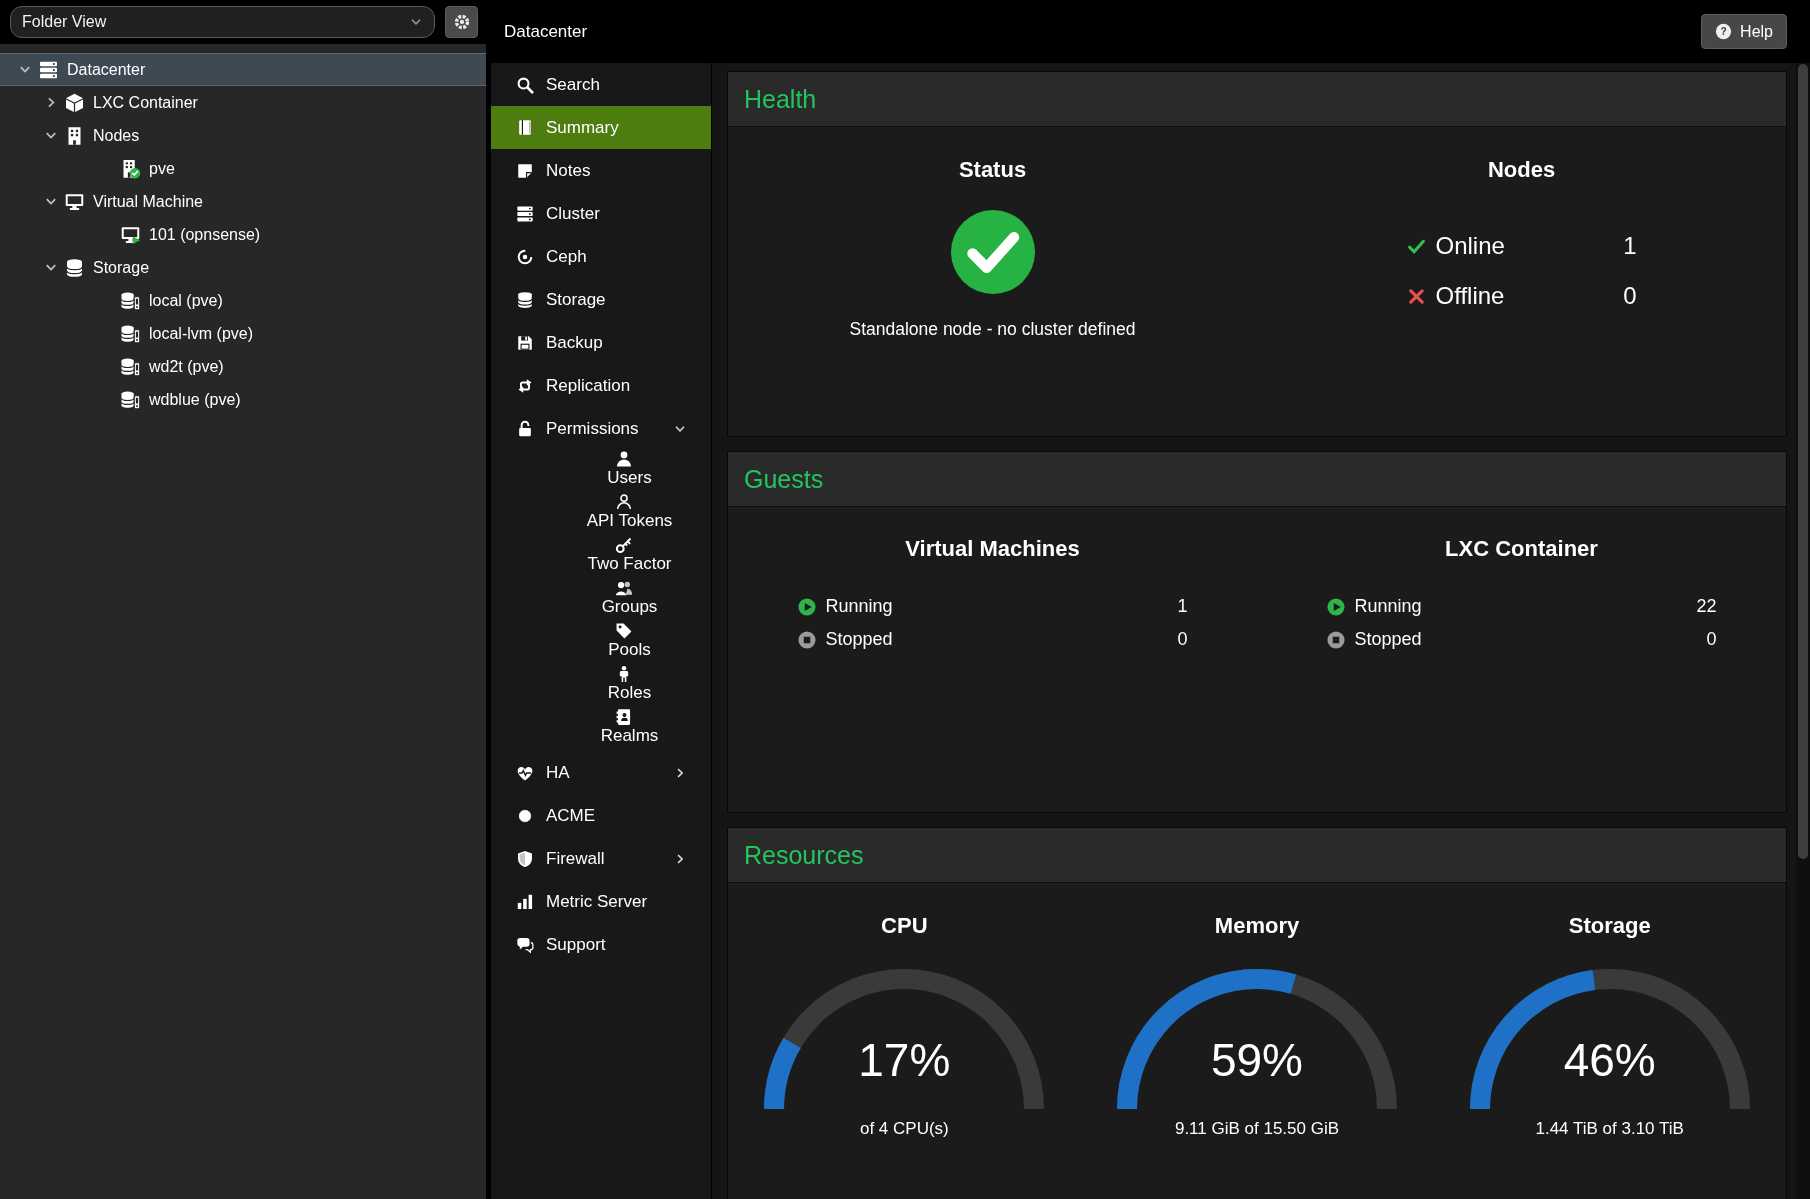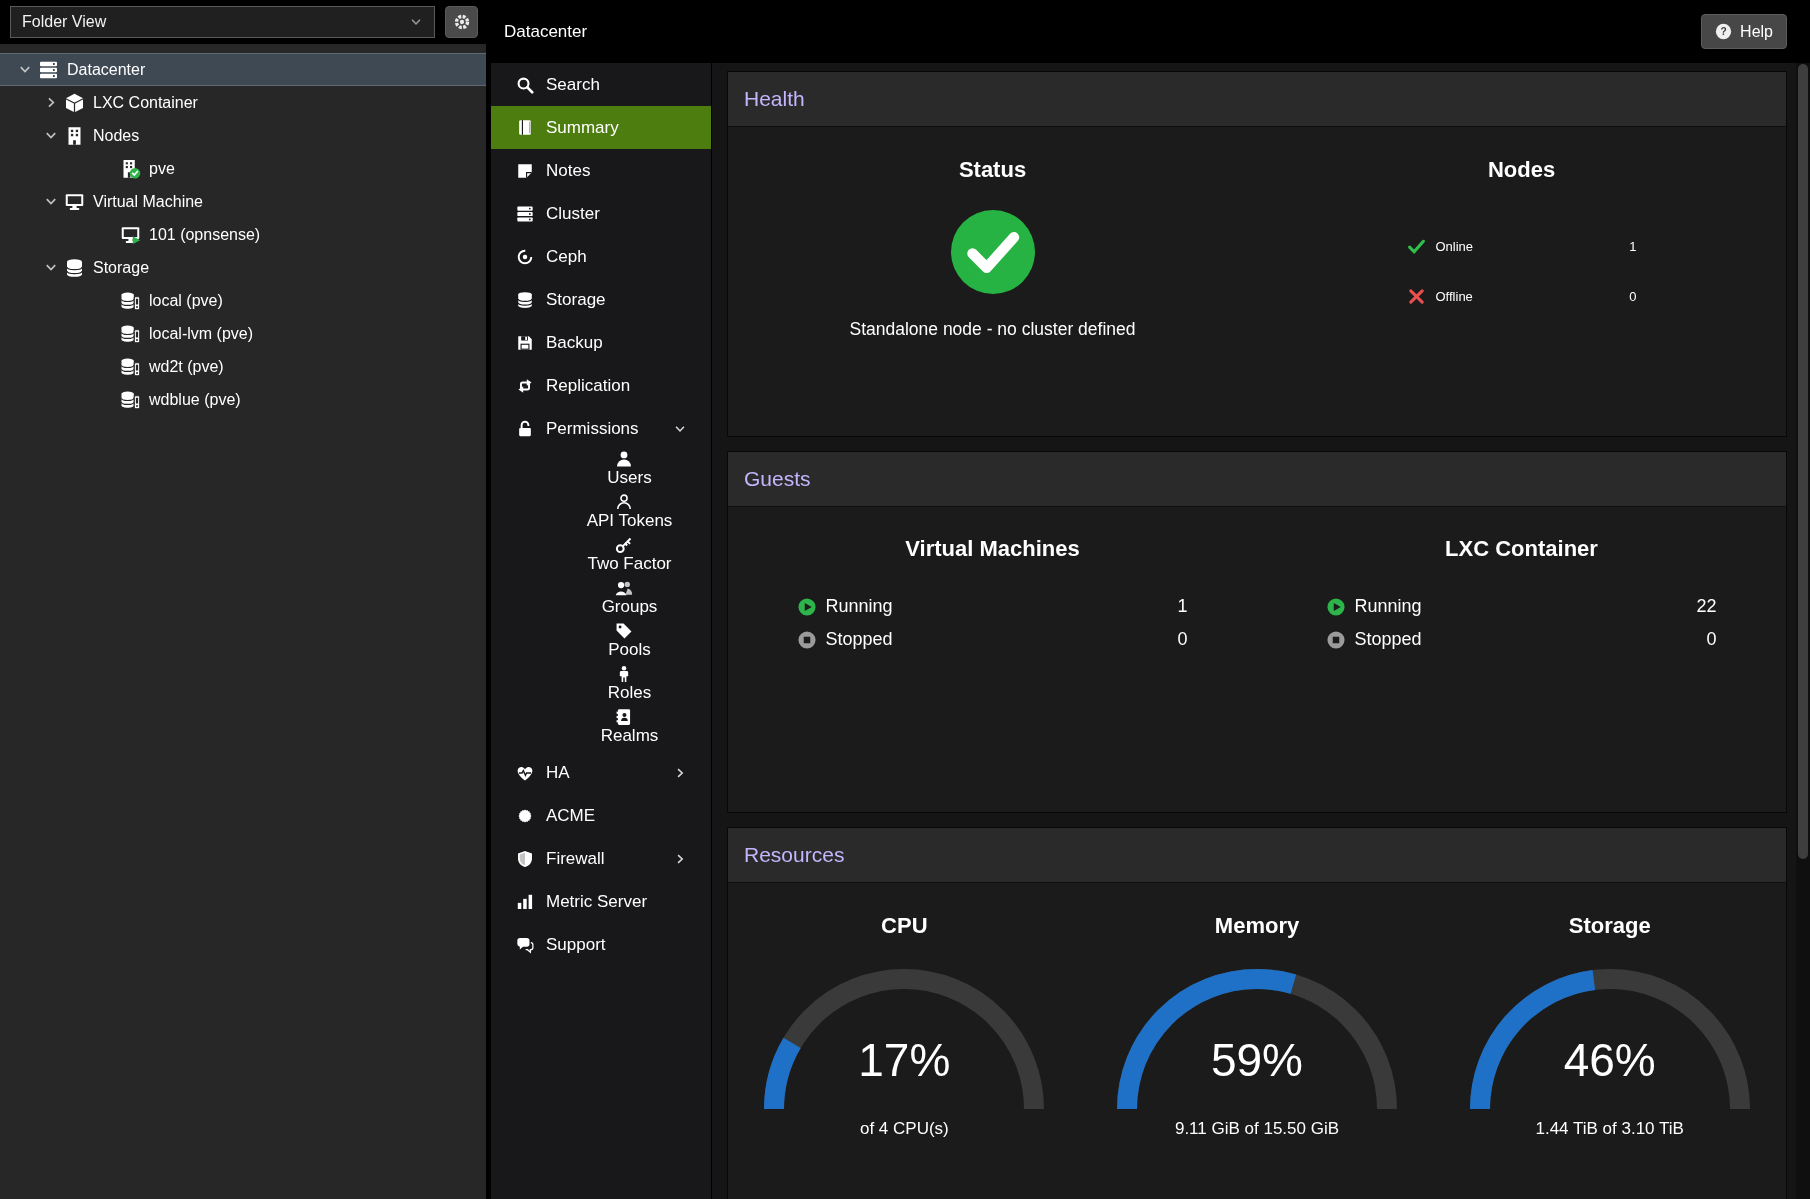--- a/index.html
+++ b/index.html
@@ -5,21 +5,21 @@
   * { margin:0; padding:0; box-sizing:border-box; }
   html,body { width:1810px; height:1199px; overflow:hidden; background:#000;
               font-family:"Liberation Sans","DejaVu Sans",sans-serif; color:#fff; font-size:16px; }
   :root { --hole:#1b1b1b; }
 
   .app { display:flex; width:1810px; height:1199px; }
 
   
   .tree-pane { width:486px; display:flex; flex-direction:column; background:#000; }
   .left-toolbar { height:44px; display:flex; align-items:center; padding:0 8px 0 10px; gap:10px; background:#000; --hole:#000; }
-  .combo { flex:1; height:32px; background:#202020; border:1px solid #5a5a5a; border-radius:0;
+  .combo { flex:1; height:32px; background:#202020; border:1px solid #5a5a5a; border-radius:12px;
            display:flex; align-items:center; padding:0 11px; font-size:16px; color:#f2f2f2; }
   .combo .caret { margin-left:auto; width:14px; height:14px; color:#9a9a9a; display:flex; }
   .tool-btn { width:33px; height:32px; background:#4a4a4a; border:1px solid #5a5a5a; border-radius:4px;
               display:flex; align-items:center; justify-content:center; color:#ececec; }
   .tool-btn .icon { width:18px; height:18px; }
 
   .tree { flex:1; background:#272727; --hole:#272727; padding-top:9px; overflow:hidden; }
   .tree-row { height:33px; display:flex; align-items:center; font-size:16px; color:#fff; cursor:default; }
   .tree-row.selected { background:#3e4954; border-top:1px solid #5c6a76; border-bottom:1px solid #5c6a76; }
   .lvl-0 { padding-left:14px; } .lvl-1 { padding-left:40px; } .lvl-2 { padding-left:96px; }
@@ -47,34 +47,34 @@
   .nav-item.focused  { background:#4c4c4c; }
   .nav-icon { width:20px; height:18px; display:flex; justify-content:center; flex:none; }
   .nav-label { margin-left:11px; white-space:nowrap; }
   .nav-arrow { margin-left:auto; margin-right:24px; width:14px; height:14px; color:#d8d8d8; display:flex; }
 
   
   .content { flex:1; background:#151515; padding:8px 9px 0 15px; overflow:hidden; min-width:0; }
   .panel { border:1px solid #080808; margin-bottom:14px; }
   .panel-header { height:55px; background:#2a2a2a; border-bottom:1px solid #0e0e0e;
                   display:flex; align-items:center; padding-left:16px; }
-  .panel-title { color:#c4b5fd; font-size:21px; }
+  .panel-title { color:#22c55e; font-size:25px; }
   .panel-body { background:#1b1b1b; --hole:#1b1b1b; }
 
   .cols { display:flex; }
   .col { flex:1; }
   .col-heading { font-size:22px; font-weight:bold; text-align:center; }
 
   
   .health-body { height:309px; }
   .health-body .col-heading { padding-top:30px; }
   .status-icon { width:84px; height:84px; margin:27px auto 0; display:block; }
   .status-msg { text-align:center; margin-top:25px; font-size:17.5px; }
   .node-rows { width:230px; margin:38px auto 0; }
-  .stat-row { display:flex; align-items:center; height:50px; font-size:13px; }
+  .stat-row { display:flex; align-items:center; height:50px; font-size:24px; }
   .stat-row .row-icon { width:19px; height:19px; display:flex; flex:none; }
   .stat-row .row-label { margin-left:10px; }
   .stat-row .row-value { margin-left:auto; }
 
   
   .guests-body { height:305px; }
   .guests-body .col-heading { padding-top:29px; }
   .guest-rows { width:390px; margin:28px auto 0; }
   .guest-rows .stat-row { height:33px; font-size:18px; }
   .guest-rows .row-icon { width:18px; height:18px; }

